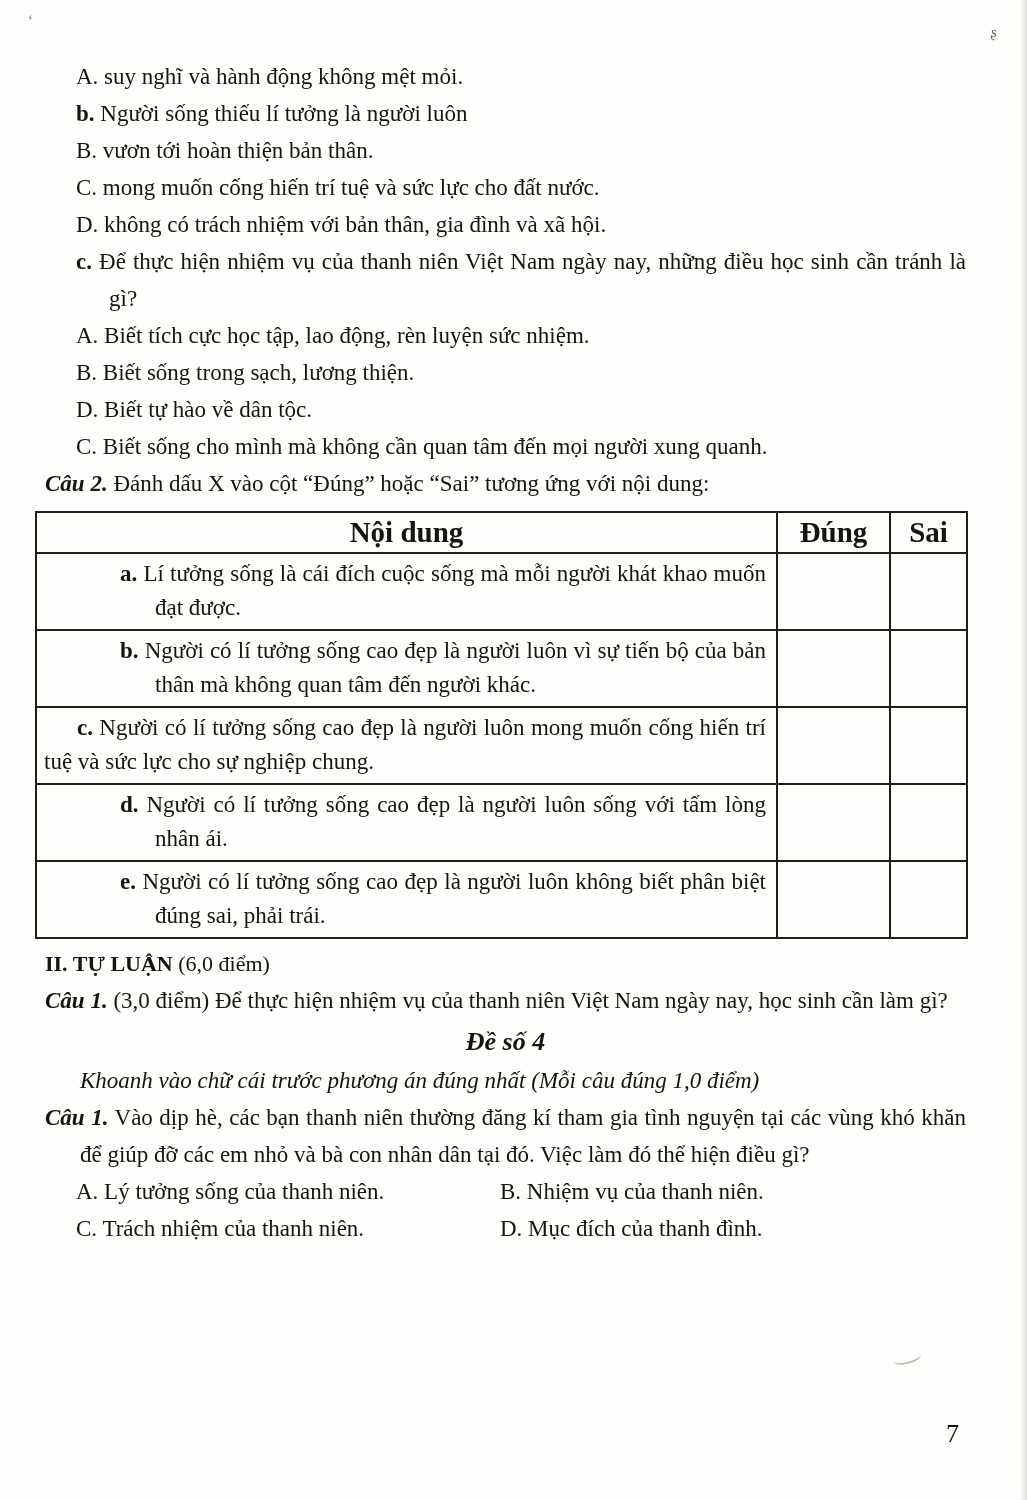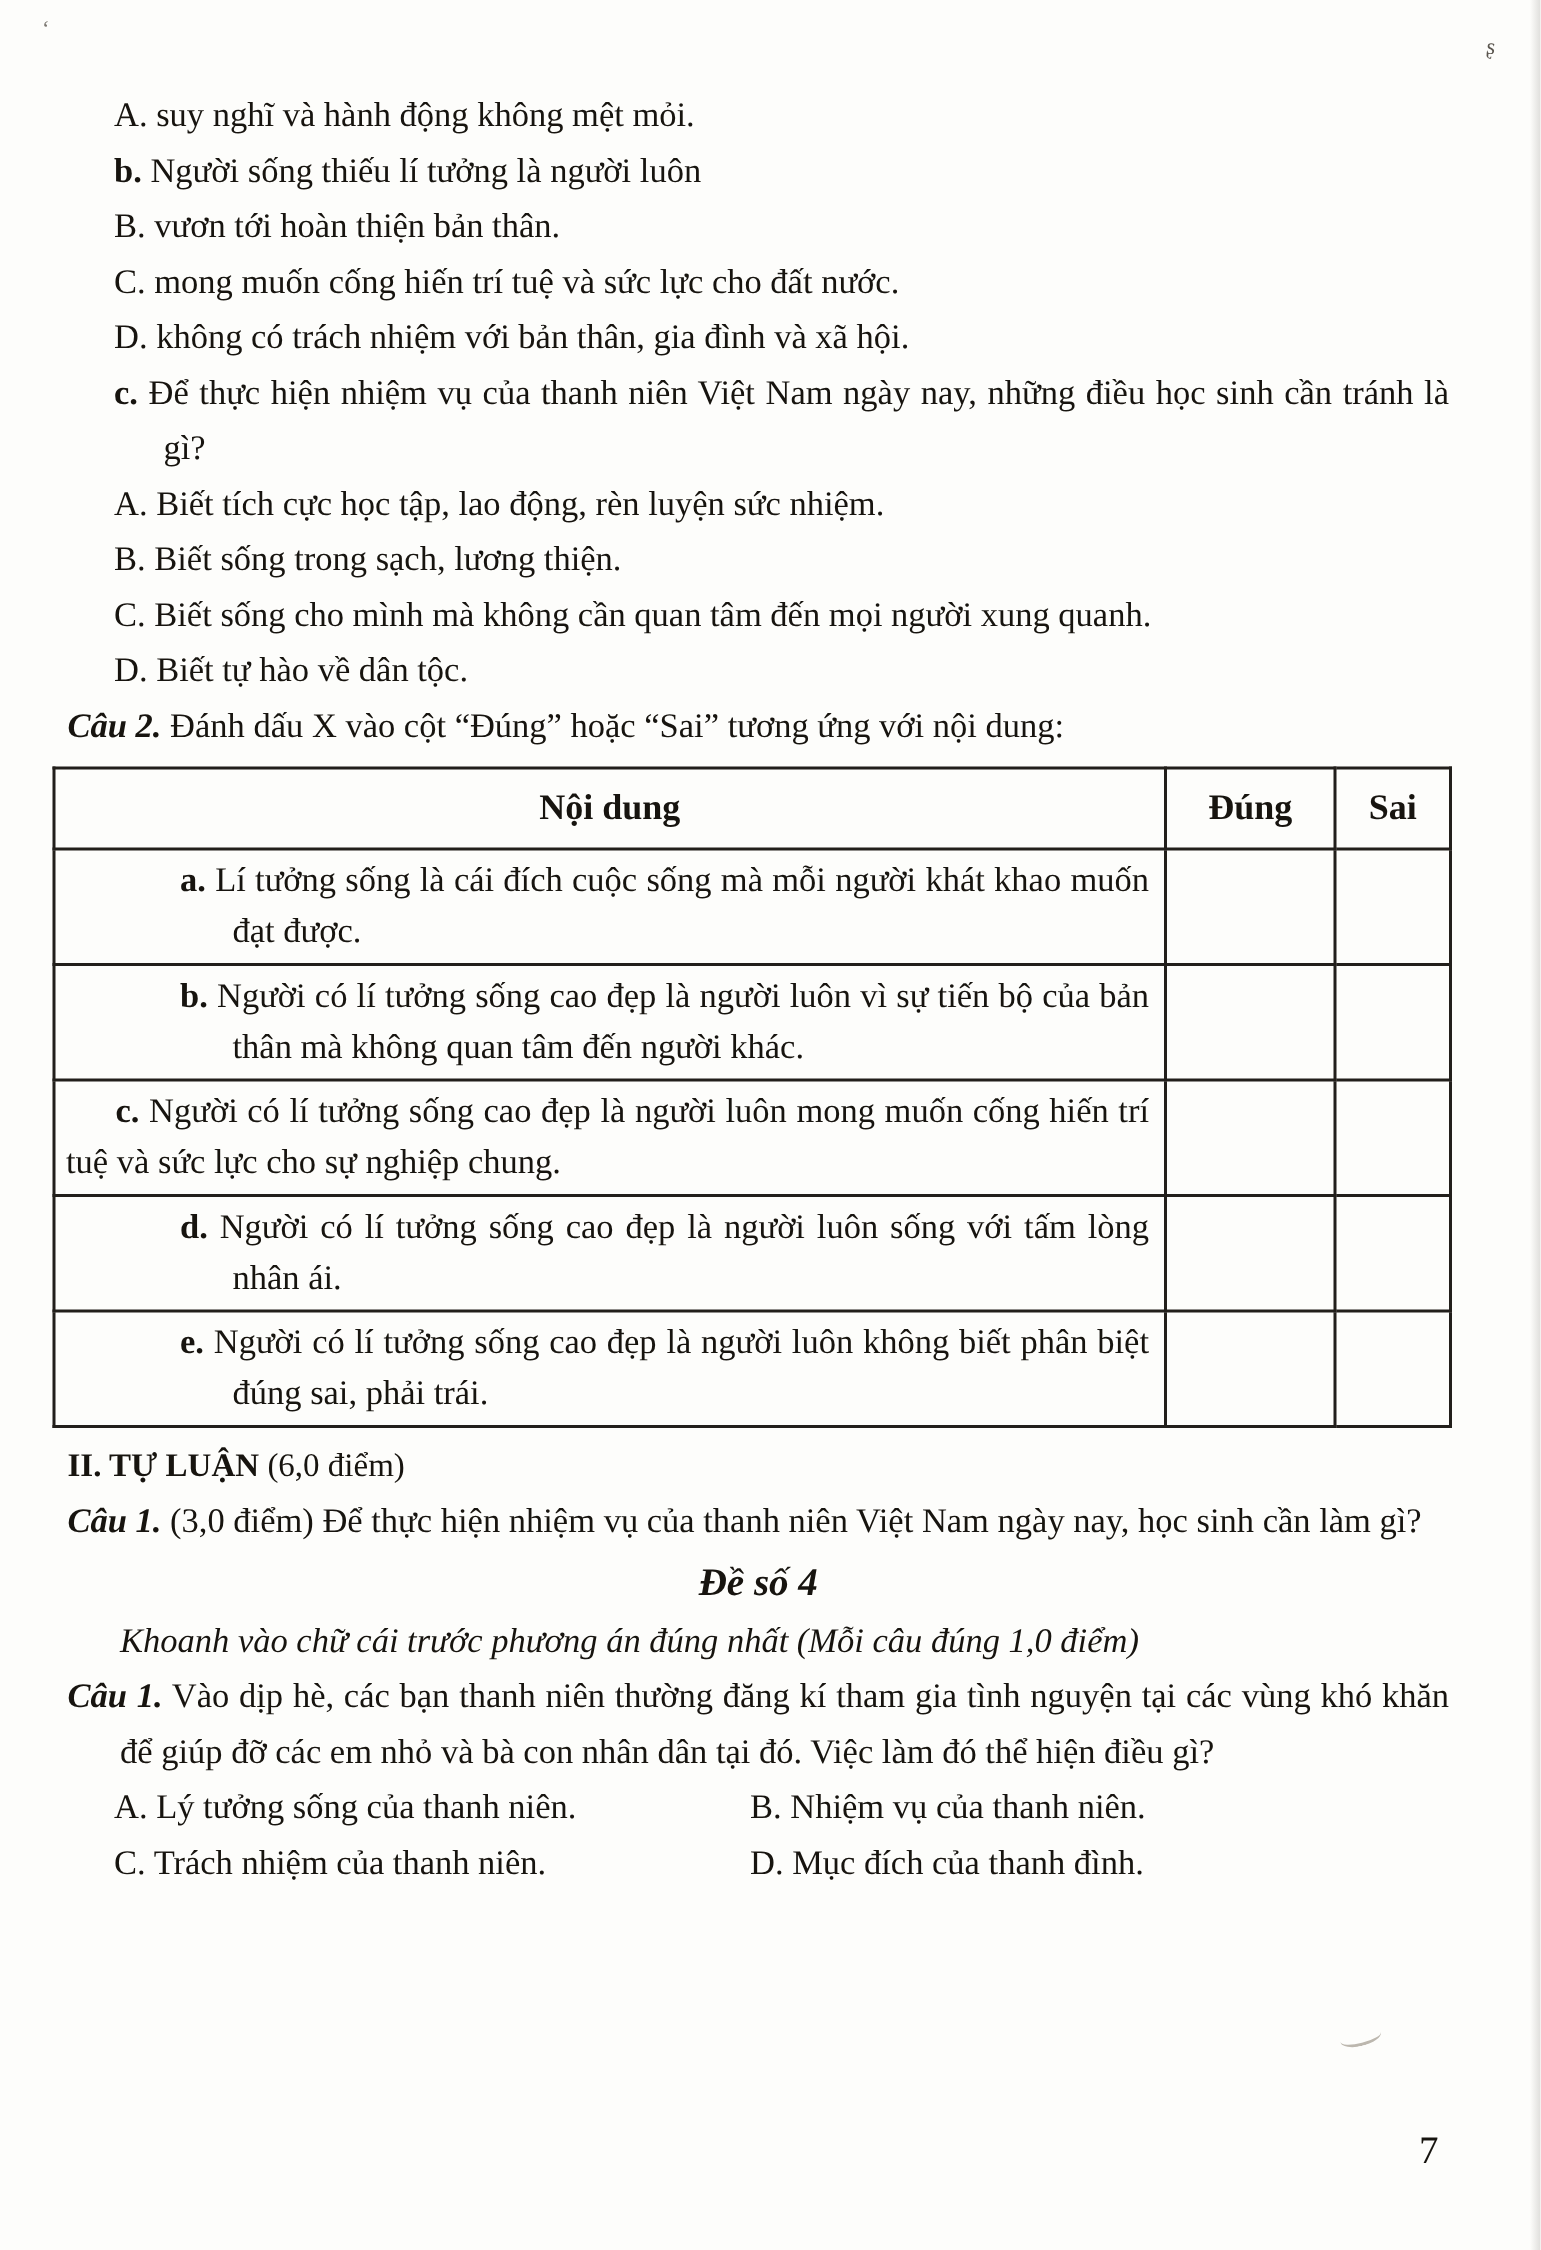--- a/index.html
+++ b/index.html
@@ -44,21 +44,21 @@
   }
 
   table.tf {
     border-collapse: collapse; table-layout: fixed;
     width: 931px; margin-left: -10px; margin-top: 9px; margin-bottom: 6px;
   }
   .tf th, .tf td { border: 2px solid #221f1b; vertical-align: middle; }
   .tf col.c-noi  { width: 741px; }
   .tf col.c-dung { width: 113px; }
   .tf col.c-sai  { width: 77px; }
-  .tf th { font-weight: bold; text-align: center; height: 54px; font-size: 24px; padding: 0; }
+  .tf th { font-weight: bold; text-align: center; height: 41px; font-size: 29px; padding: 0; }
   .tf td.cell-text {
     text-align: justify; line-height: 33.5px;
     padding: 3px 10px 5px 118px; text-indent: -35px;
   }
   .tf td.cell-text.flat { padding-left: 7px; text-indent: 33px; }
   .tf td.cell-mark { padding: 0; }
 
   .optgrid { display: grid; grid-template-columns: 424px 1fr; margin-left: 31px; }
 
   .page-number {
@@ -79,22 +79,22 @@
 
     <p class="ind">A. suy nghĩ và hành động không mệt mỏi.</p>
     <p class="ind"><b>b.</b> <span>Người sống thiếu lí tưởng là người luôn</span></p>
     <p class="ind">B. vươn tới hoàn thiện bản thân.</p>
     <p class="ind">C. mong muốn cống hiến trí tuệ và sức lực cho đất nước.</p>
     <p class="ind">D. không có trách nhiệm với bản thân, gia đình và xã hội.</p>
 
     <p class="ind hang"><b>c.</b> <span>Để thực hiện nhiệm vụ của thanh niên Việt Nam ngày nay, những điều học sinh cần tránh là gì?</span></p>
     <p class="ind">A. Biết tích cực học tập, lao động, rèn luyện sức nhiệm.</p>
     <p class="ind">B. Biết sống trong sạch, lương thiện.</p>
+    <p class="ind">D. Biết tự hào về dân tộc.</p>
     <p class="ind">C. Biết sống cho mình mà không cần quan tâm đến mọi người xung quanh.</p>
-    <p class="ind">D. Biết tự hào về dân tộc.</p>
 
     <p><span class="bi">Câu 2.</span> <span>Đánh dấu X vào cột “Đúng” hoặc “Sai” tương ứng với nội dung:</span></p>
 
     <table class="tf">
       <colgroup>
           <col class="c-noi">
           <col class="c-dung">
           <col class="c-sai">
         </colgroup>
       <tbody>

